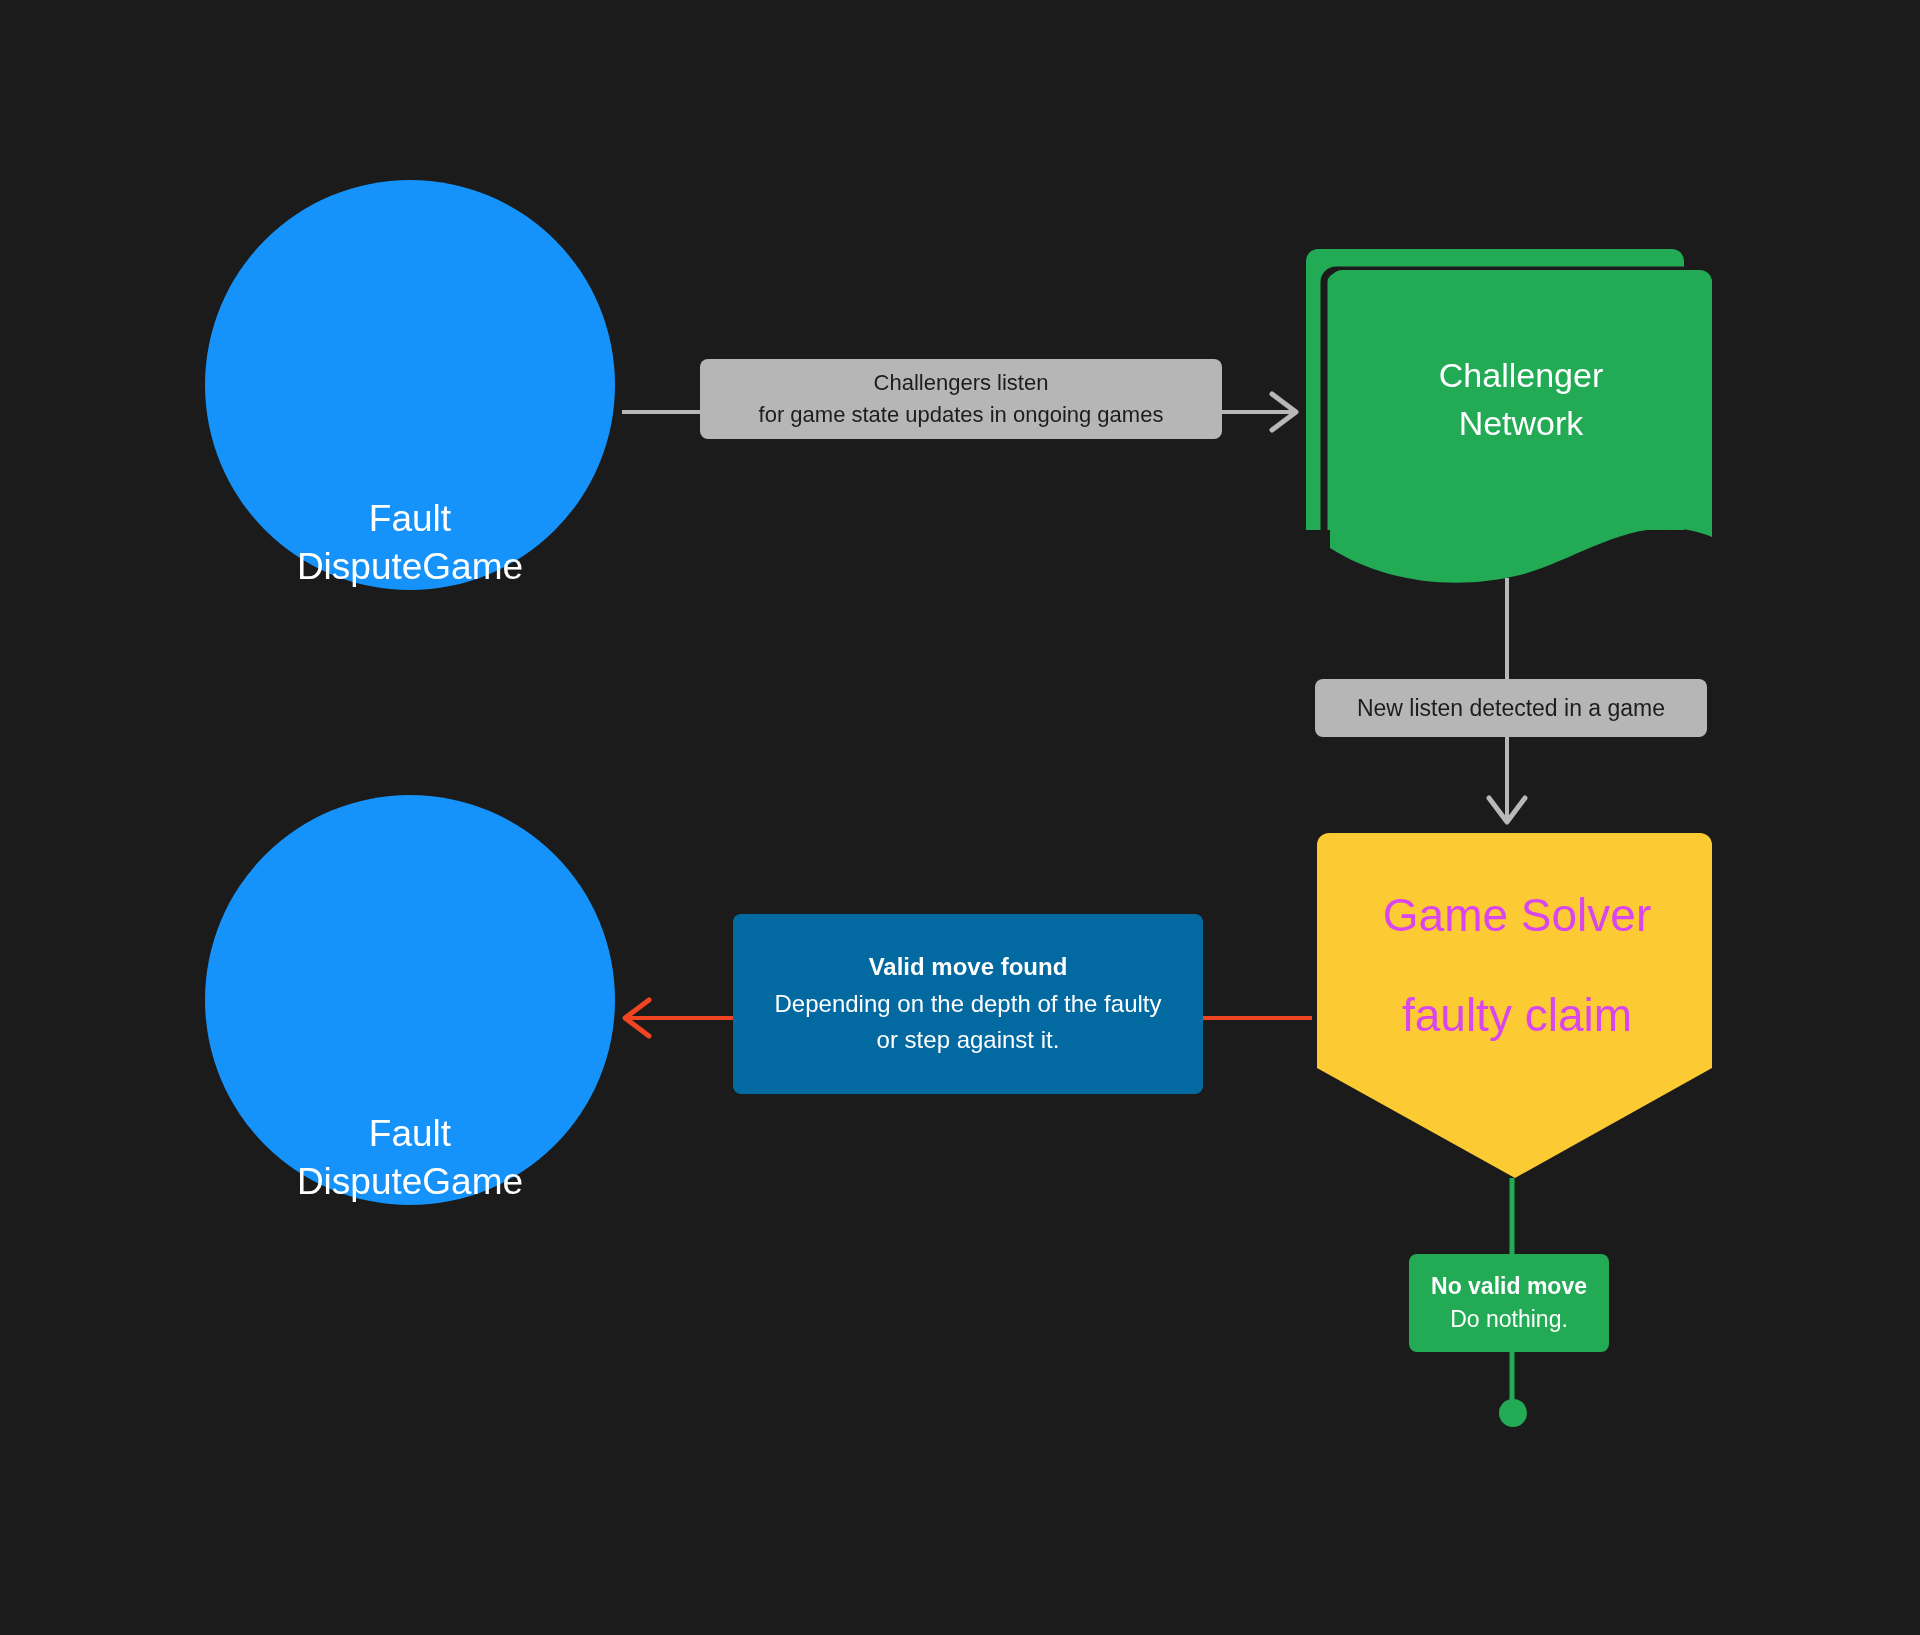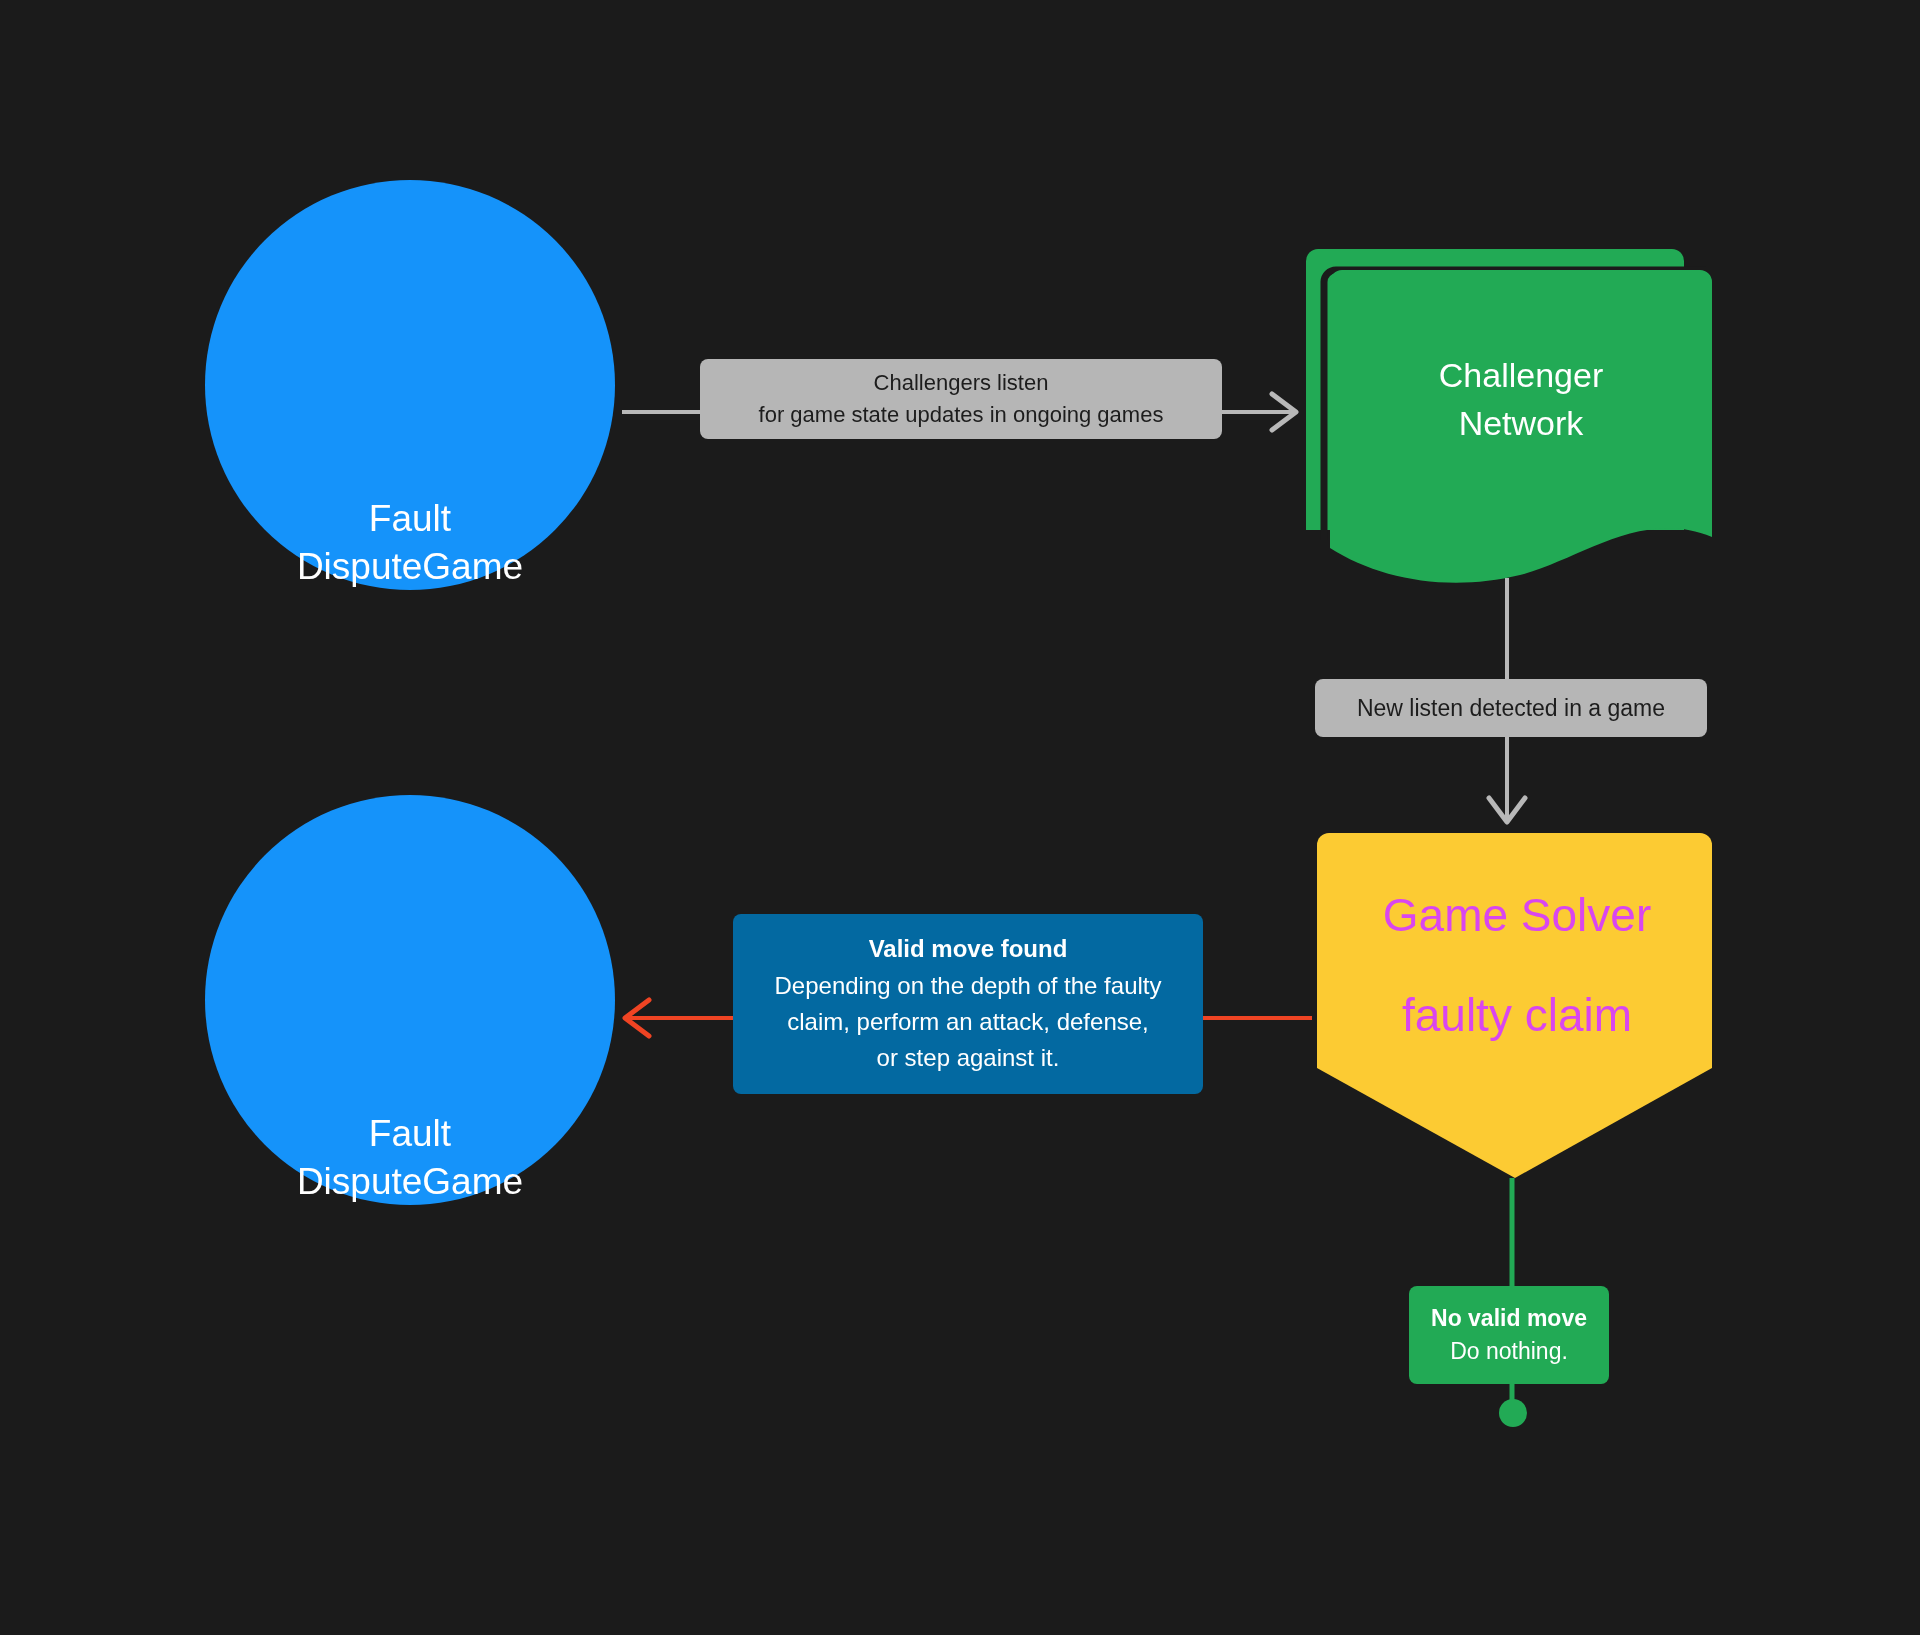--- a/index.html
+++ b/index.html
@@ -88,21 +88,21 @@
     font-size: 23px; line-height: 1.4;
   }
   #label-valid-move {
     left: 733px; top: 914px; width: 470px; height: 180px;
     background: #0369a1; color: #ffffff;
     font-size: 24px; line-height: 1.52;
   }
   #label-no-valid-move {
     left: 1409px; top: 1254px; width: 200px; height: 98px;
     background: #22aa55; color: #ffffff;
-    font-size: 23px; line-height: 1.45; margin-top: 32px;
+    font-size: 23px; line-height: 1.45;
   }
 </style>
 </head>
 <body>
 
 <div id="diagram-root">
 
   <svg class="layer" viewBox="0 0 1920 1635">
 
     <circle cx="410" cy="385" r="205" fill="#1593fa"></circle>
@@ -179,21 +179,20 @@
     <span class="line">for game state updates in ongoing games</span>
   </div>
 
   <div class="edge-label" id="label-new-claim">
     <span class="line">New listen detected in a game</span>
   </div>
 
   <div class="edge-label" id="label-valid-move">
     <span class="line bold">Valid move found</span>
     <span class="line">Depending on the depth of the faulty</span>
-    <span class="line">claim, perform an attack, defense,</span>
     <span class="line">or step against it.</span>
   </div>
 
   <div class="edge-label" id="label-no-valid-move">
     <span class="line bold">No valid move</span>
     <span class="line">Do nothing.</span>
   </div>
 
 </div>
 

